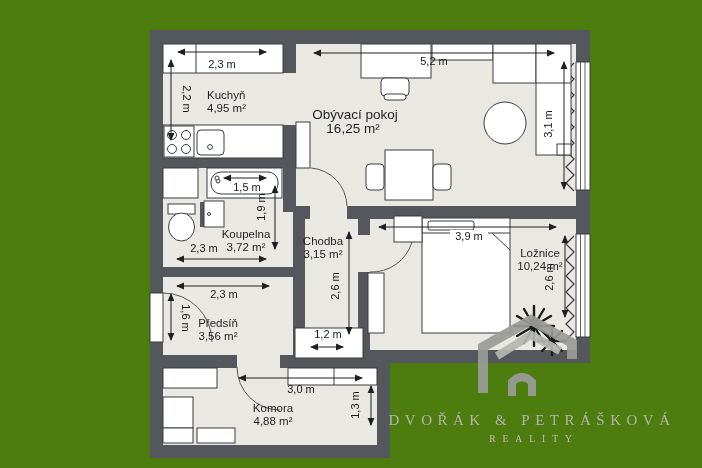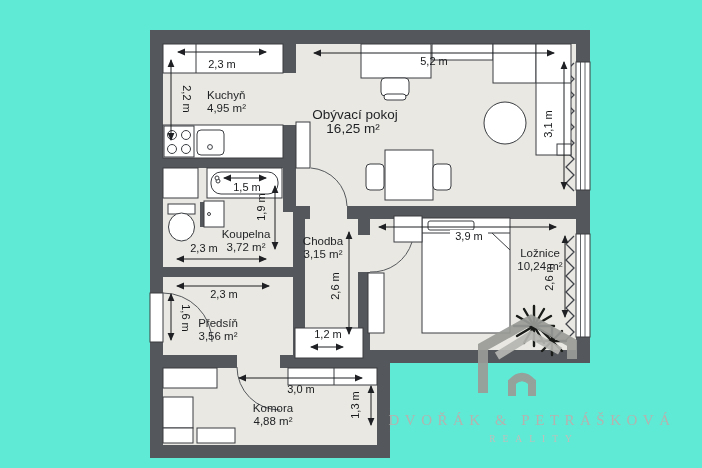--- a/index.html
+++ b/index.html
@@ -1,16 +1,16 @@
 <!DOCTYPE html>
 <html><head>
 <meta charset="utf-8">
 <style>
   html,body{margin:0;padding:0;background:#fff;}
-  #stage{position:relative;width:702px;height:468px;background:#5eead4;overflow:hidden;
+  #stage{position:relative;width:702px;height:468px;background:#4d7c0f;overflow:hidden;
          font-family:"Liberation Sans",sans-serif;}
   svg{position:absolute;left:0;top:0;}
   .wall{fill:#54575b;}
   .floor{fill:#e9e8e2;}
   .furn{fill:#ffffff;stroke:#3a3d41;stroke-width:1;}
   .furn-line{stroke:#3a3d41;stroke-width:1;fill:none;}
   .arc{stroke:#55585c;stroke-width:1;fill:none;}
   .dim-line{stroke:#1e2023;stroke-width:1;}
   .dim{font-size:11px;fill:#17191b;}
   .room-name,.room-area{font-size:11.5px;fill:#1e2023;}

